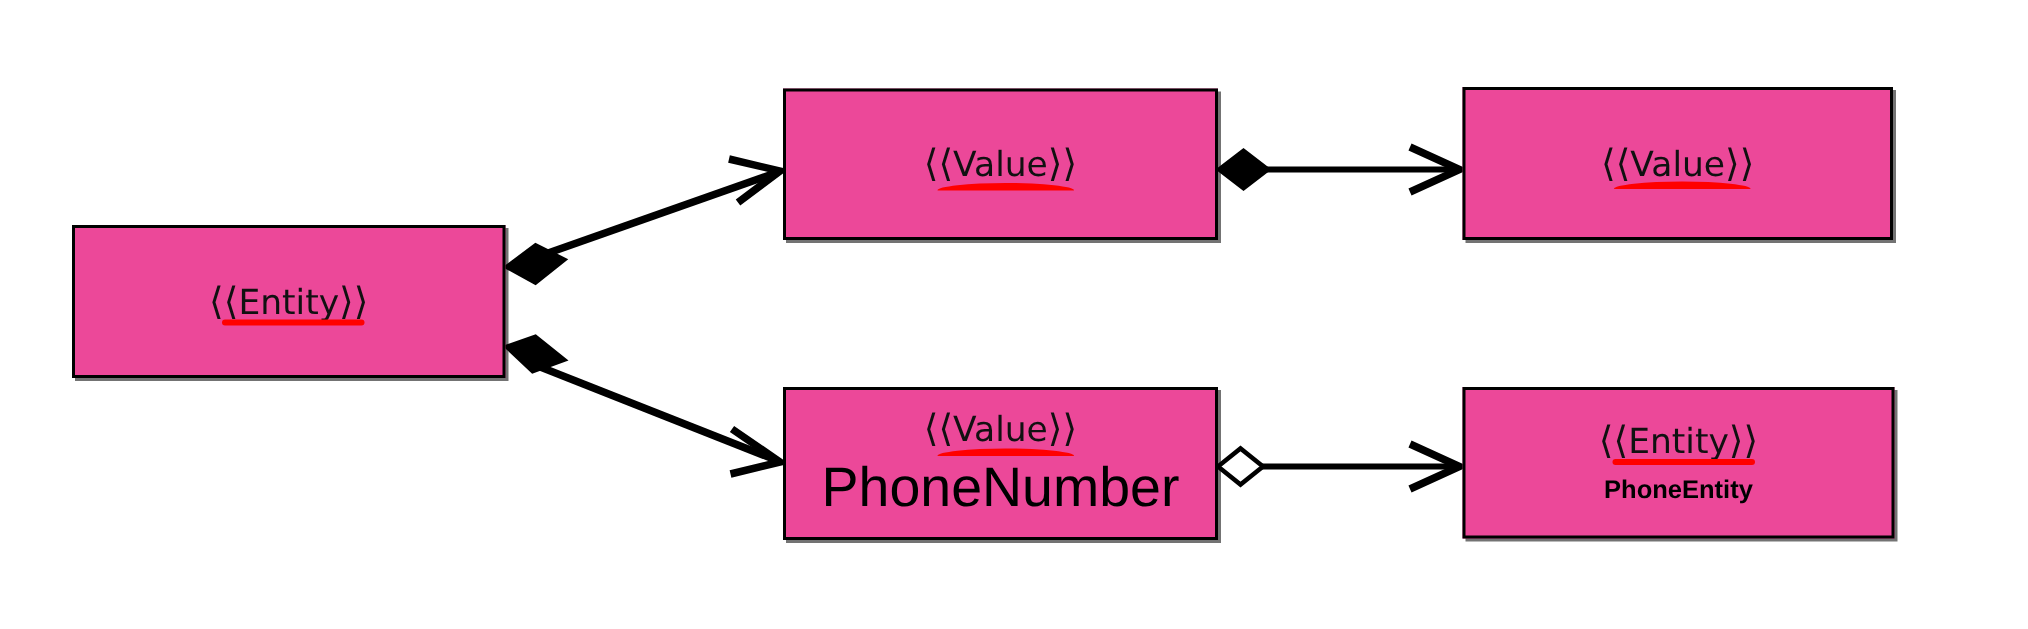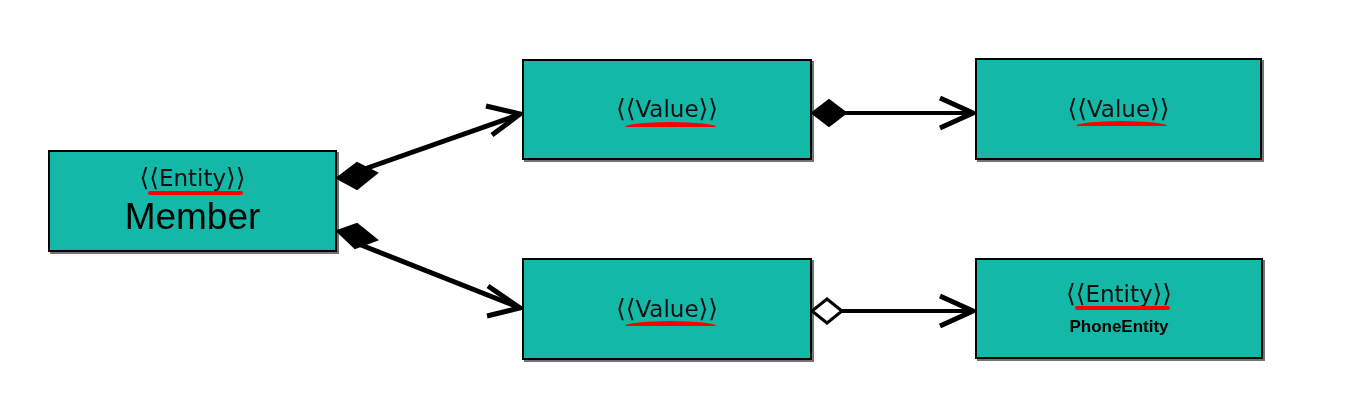--- a/index.html
+++ b/index.html
@@ -22,21 +22,21 @@
     position: absolute;
     left: 0;
     top: 0;
     width: 1352px;
     height: 419px;
     pointer-events: none;
   }
   .node {
     position: absolute;
     box-sizing: border-box;
-    background: #14b8a6;
+    background: #ec4899;
     border: 2px solid #000000;
     box-shadow: 2px 2px 0 rgba(0,0,0,0.55);
     display: flex;
     flex-direction: column;
     align-items: center;
     justify-content: center;
     z-index: 2;
   }
   .stereo-wrap {
     position: relative;
@@ -114,21 +114,20 @@
     <polygon points="812,311 827,299 842,311 827,323" fill="#ffffff" stroke="#000000" stroke-width="3"></polygon>
 
     <path d="M 940 296 L 973 311 L 940 326" fill="none" stroke="#000000" stroke-width="5" stroke-linejoin="miter" stroke-linecap="butt"></path>
   </svg>
 
   <div class="node" style="left:48px; top:150px; width:289px; height:102px;">
     <div class="stereo-wrap">
       <span class="stereo"><span class="guil">⟨⟨</span><span>Entity</span><span class="guil">⟩⟩</span></span>
       <span class="redline"></span>
     </div>
-    <div class="nodename">Member</div>
   </div>
 
   <div class="node" style="left:522px; top:59px; width:290px; height:101px;">
     <div class="stereo-wrap">
       <span class="stereo"><span class="guil">⟨⟨</span><span>Value</span><span class="guil">⟩⟩</span></span>
       <span class="redline curve"></span>
     </div>
   </div>
 
   <div class="node" style="left:975px; top:58px; width:287px; height:102px;">
@@ -136,20 +135,21 @@
       <span class="stereo"><span class="guil">⟨⟨</span><span>Value</span><span class="guil">⟩⟩</span></span>
       <span class="redline curve"></span>
     </div>
   </div>
 
   <div class="node" style="left:522px; top:258px; width:290px; height:102px;">
     <div class="stereo-wrap">
       <span class="stereo"><span class="guil">⟨⟨</span><span>Value</span><span class="guil">⟩⟩</span></span>
       <span class="redline curve"></span>
     </div>
+    <div class="nodename">PhoneNumber</div>
   </div>
 
   <div class="node" style="left:975px; top:258px; width:288px; height:101px;">
     <div class="stereo-wrap">
       <span class="stereo"><span class="guil">⟨⟨</span><span>Entity</span><span class="guil">⟩⟩</span></span>
       <span class="redline"></span>
     </div>
     <div class="nodename bold-small">PhoneEntity</div>
   </div>
 

